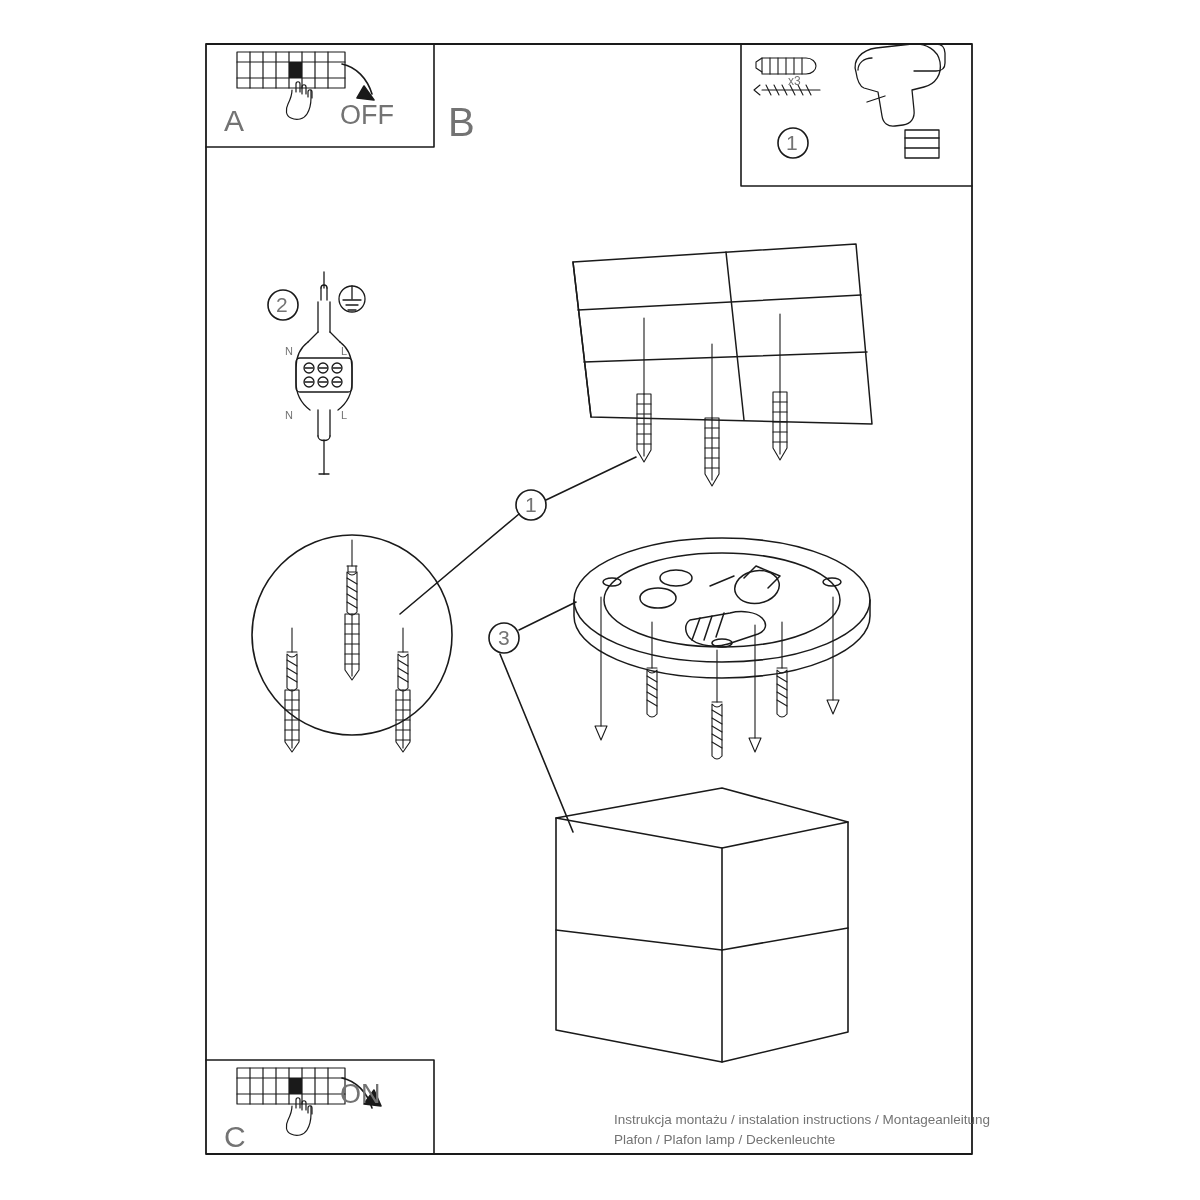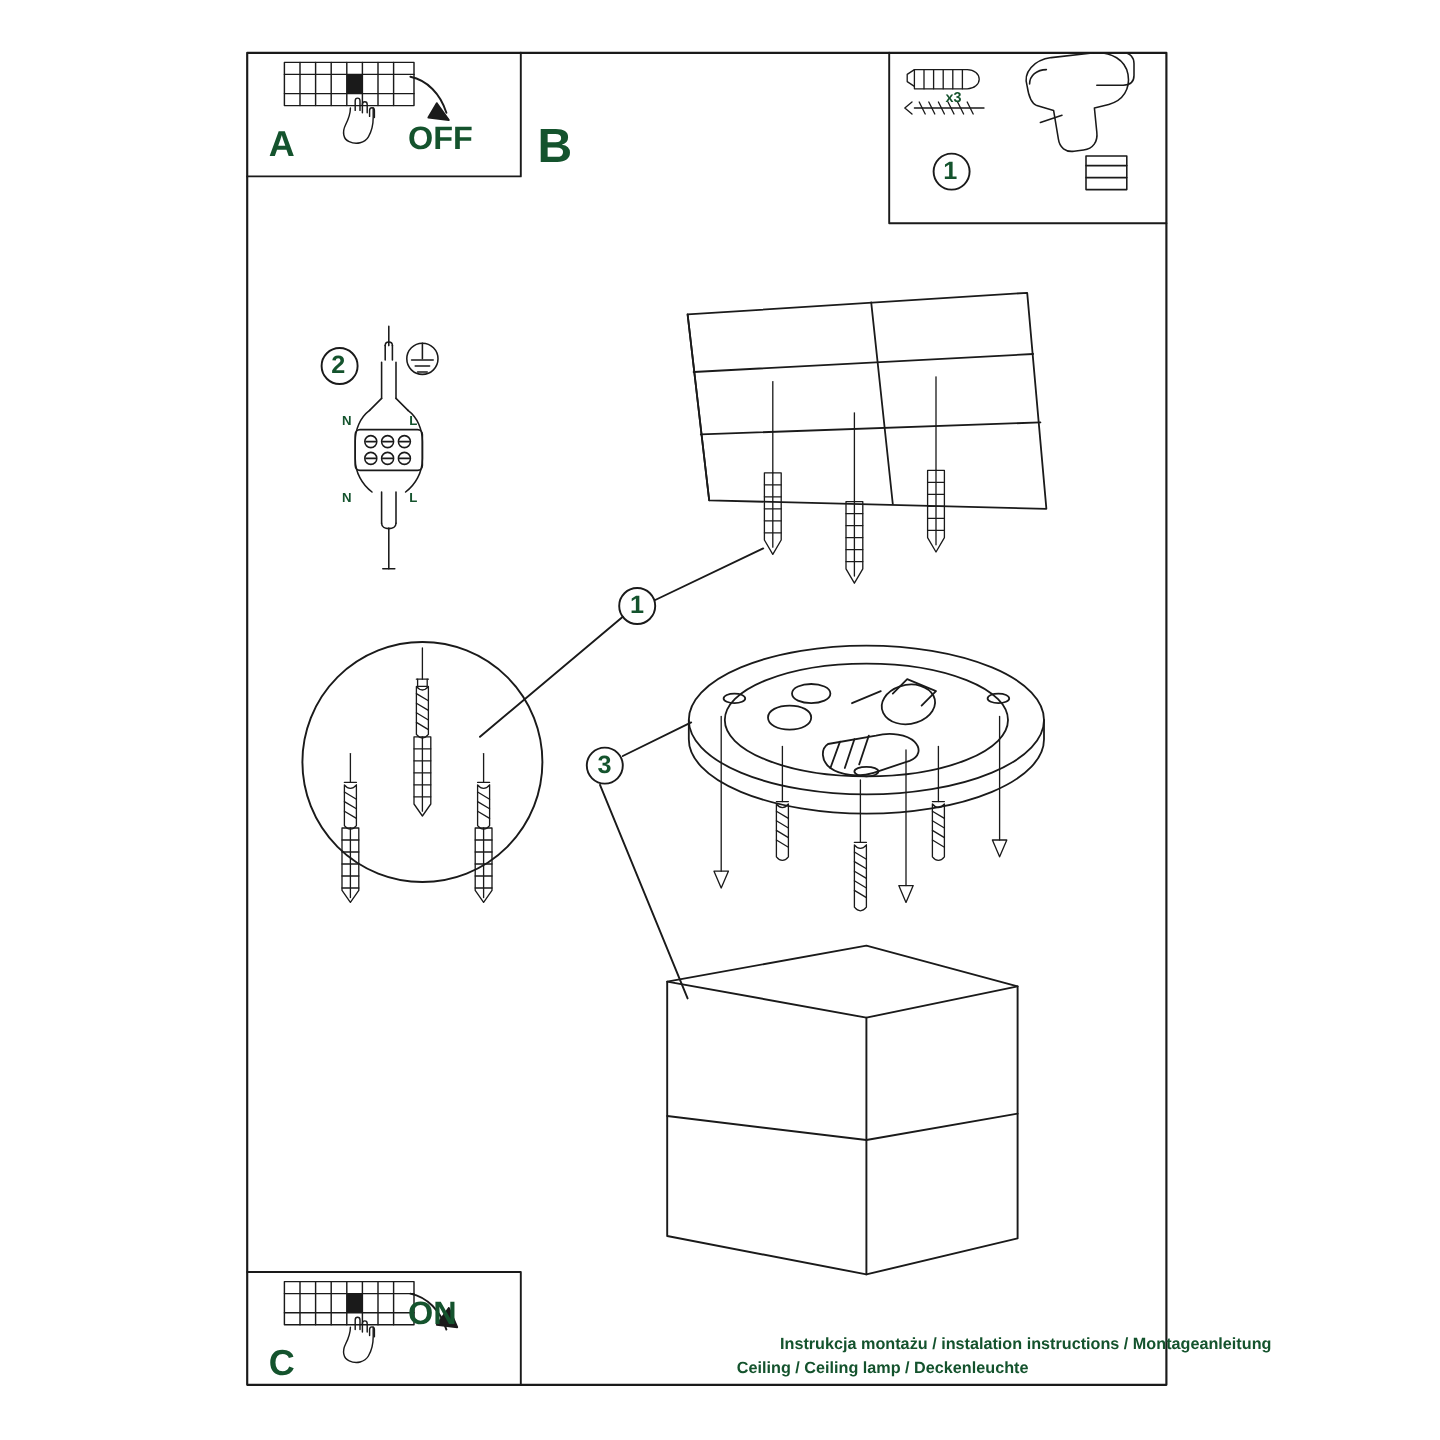--- a/index.html
+++ b/index.html
@@ -24,22 +24,21 @@
     position: absolute;
     left: 0;
     top: 0;
     width: 1200px;
     height: 1200px;
   }
   .txt {
     position: absolute;
     white-space: nowrap;
     font-family: "Liberation Sans", sans-serif;
-    color: #14532d;
-    font-weight: bold;
+    color: #737373;
   }
   .big-letter { font-size: 40px; }
   .step-letter { font-size: 30px; }
   .onoff { font-size: 27px; text-align: center; }
   .num { font-size: 21px; }
   .tiny { font-size: 12px; }
   .small-lbl { font-size: 11px; }
   .footer-line { font-size: 13.5px; }
 </style>
 </head>
@@ -322,16 +321,16 @@
   <div class="txt num" style="left:498px; top:626px;">3</div>
 
   <div class="txt small-lbl" style="left:285px; top:345px;">N</div>
   <div class="txt small-lbl" style="left:341px; top:345px;">L</div>
   <div class="txt small-lbl" style="left:285px; top:409px;">N</div>
   <div class="txt small-lbl" style="left:341px; top:409px;">L</div>
 
   <div class="txt step-letter" style="left:224px; top:1120px;">C</div>
   <div class="txt onoff" style="left:340px; top:1079px;">ON</div>
 
-  <div class="txt footer-line" style="left:614px; top:1112px;margin-left:36px;">Instrukcja montażu / instalation instructions / Montageanleitung</div>
-  <div class="txt footer-line" style="left:614px; top:1132px;">Ceiling / Ceiling lamp / Deckenleuchte</div>
+  <div class="txt footer-line" style="left:614px; top:1112px;">Instrukcja montażu / instalation instructions / Montageanleitung</div>
+  <div class="txt footer-line" style="left:614px; top:1132px;">Plafon / Plafon lamp / Deckenleuchte</div>
 
 </div>
 
 </body></html>

